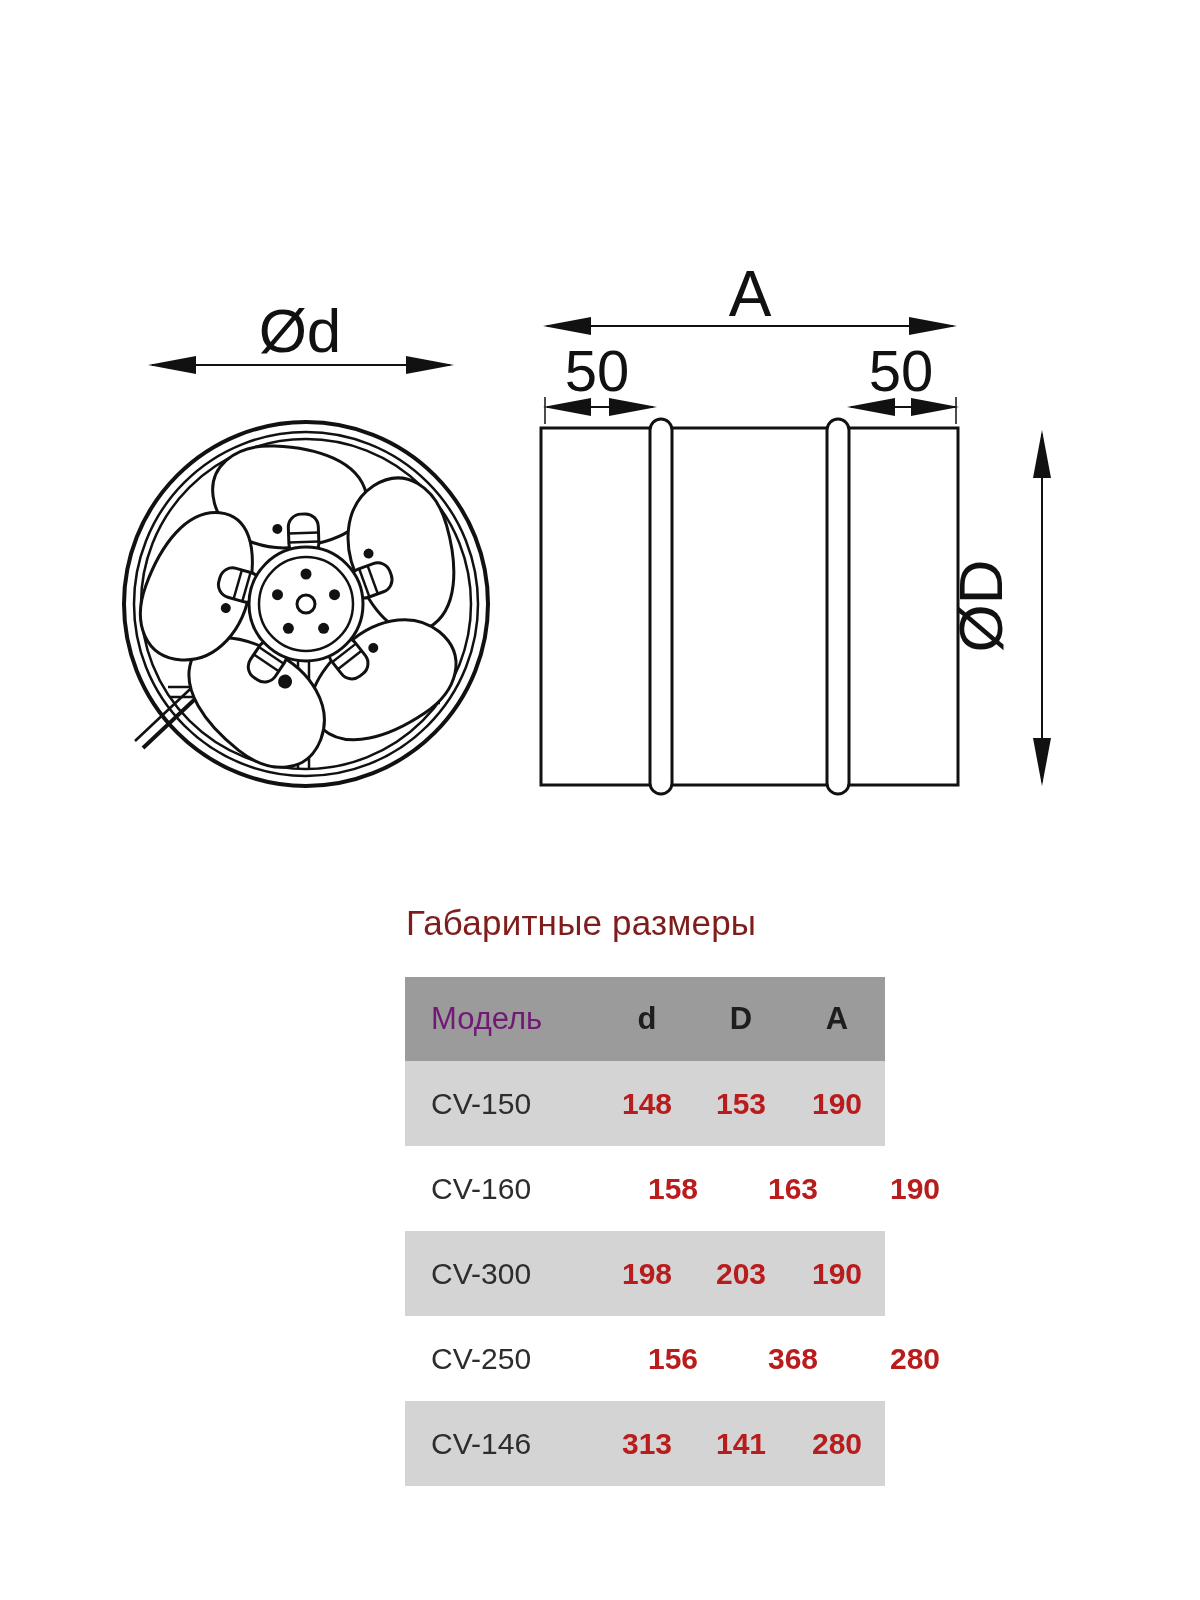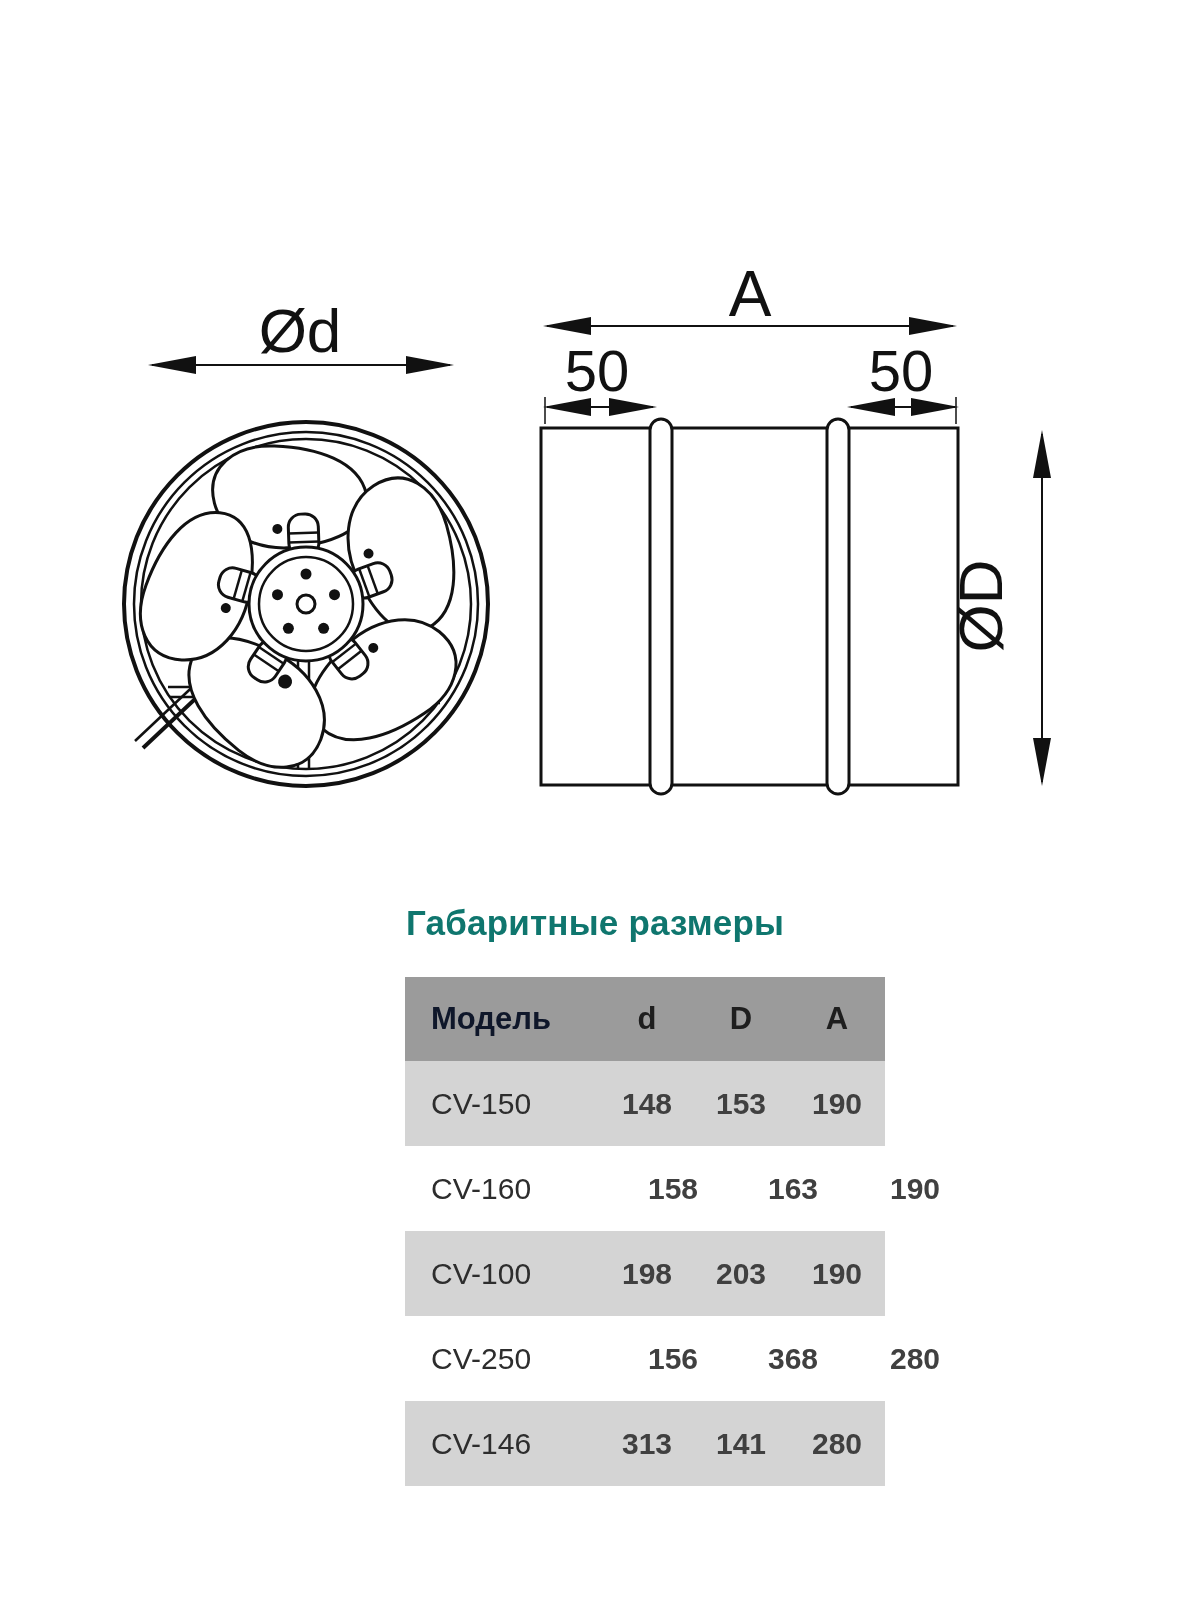--- a/index.html
+++ b/index.html
@@ -1,31 +1,31 @@
 <!DOCTYPE html>
 <html><head>
 <meta charset="utf-8">
 <style>
   html,body{margin:0;padding:0;background:#ffffff;}
   #page{position:relative;width:1200px;height:1600px;background:#fff;overflow:hidden;
         font-family:"Liberation Sans",sans-serif;color:#1d1d1d;border-radius:14px;}
   #drawing-svg{position:absolute;left:0;top:0;}
   .dim-label{font-family:"Liberation Sans",sans-serif;fill:#111;}
-  #table-title{position:absolute;left:406px;top:903px;font-size:35px;font-weight:bold;
-               color:#0f766e;letter-spacing:0.2px;}
+  #table-title{position:absolute;left:406px;top:903px;font-size:35px;font-weight:normal;
+               color:#7f1d1d;letter-spacing:0.2px;}
   #dim-table{position:absolute;left:405px;top:977px;width:480px;}
   .t-row{display:grid;grid-template-columns:196px 92px 96px 96px;align-items:center;height:85px;}
   .t-head{height:84px;background:#9b9b9b;}
   .t-head .cell{font-weight:bold;font-size:31px;color:#1e1e1e;}
   .row-gray{background:#d4d4d4;}
   .row-white{background:#ffffff;gap:26px;}
   .cell{text-align:center;}
   .cell.model{text-align:left;padding-left:26px;font-size:30px;color:#2d2d2d;font-weight:normal;}
-  .t-head .cell.model{font-weight:bold;color:#0f172a;font-size:31px;}
-  .cell.num{font-weight:bold;font-size:30px;color:#404040;}
+  .t-head .cell.model{font-weight:normal;color:#701a75;font-size:31px;}
+  .cell.num{font-weight:bold;font-size:30px;color:#b91c1c;}
 </style>
 </head>
 <body>
 
 <div id="page">
 
   <svg id="drawing-svg" width="1200" height="880" viewBox="0 0 1200 880" fill="none" stroke="#111" stroke-width="3">
 
     <g>
 
@@ -158,21 +158,21 @@
       <div class="cell num">153</div>
       <div class="cell num">190</div>
     </div>
     <div class="t-row row-white">
       <div class="cell model">CV-160</div>
       <div class="cell num">158</div>
       <div class="cell num">163</div>
       <div class="cell num">190</div>
     </div>
     <div class="t-row row-gray">
-      <div class="cell model">CV-100</div>
+      <div class="cell model">CV-300</div>
       <div class="cell num">198</div>
       <div class="cell num">203</div>
       <div class="cell num">190</div>
     </div>
     <div class="t-row row-white">
       <div class="cell model">CV-250</div>
       <div class="cell num">156</div>
       <div class="cell num">368</div>
       <div class="cell num">280</div>
     </div>

